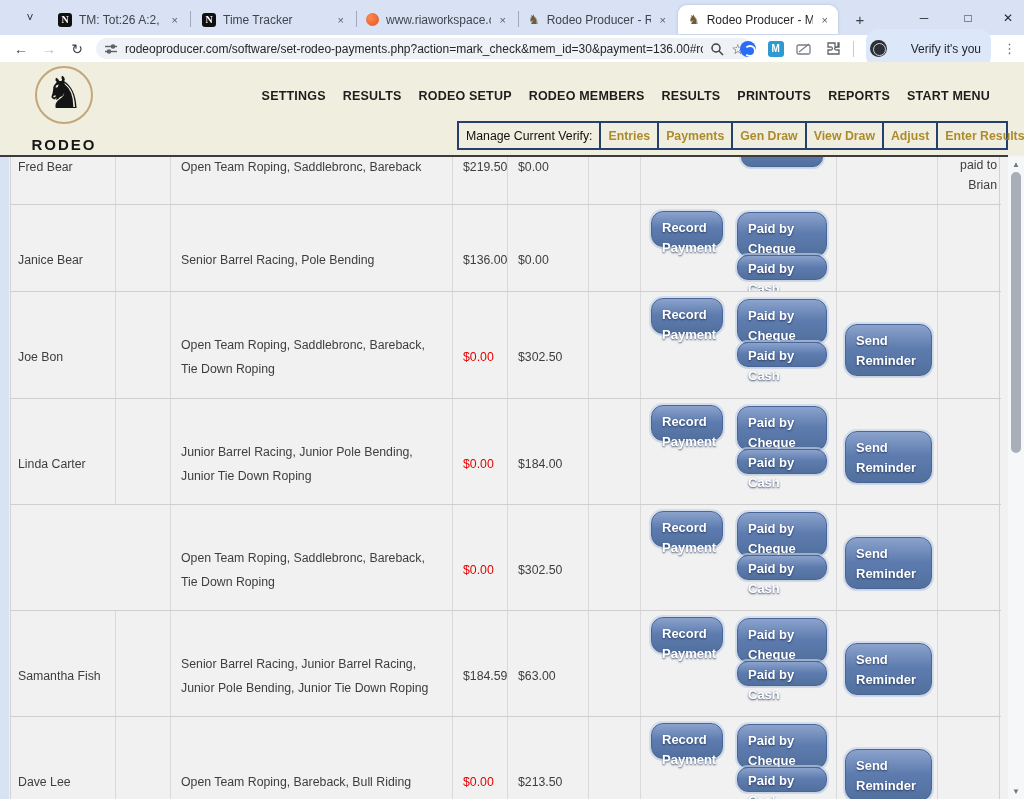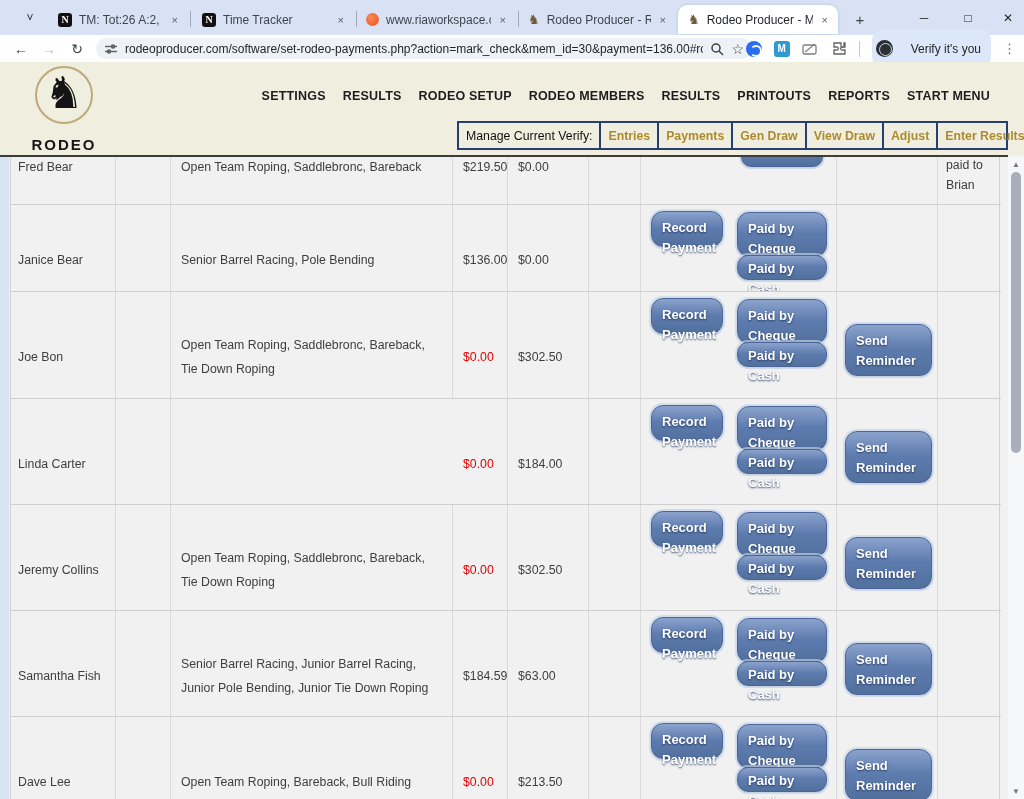--- a/index.html
+++ b/index.html
@@ -34,21 +34,21 @@
     display:flex; align-items:center; padding:0 8px; gap:7px; }
   .omnibox .url { font-size:12px; color:#23262b; white-space:nowrap; overflow:hidden; flex:1; }
   .ic { display:inline-flex; align-items:center; justify-content:center; flex:0 0 auto; }
   .extbar { position:absolute; right:0; top:0; height:27px; display:flex; align-items:center; gap:12px; padding-right:8px; }
   .ext-m { width:16px; height:16px; background:#2f9ad2; border-radius:3px; color:#fff; font-size:10px; font-weight:bold;
     display:flex; align-items:center; justify-content:center; }
   .ext-swirl { width:16px; height:16px; border-radius:50%; background:#2a6df4; position:relative; }
   .ext-swirl::after { content:""; position:absolute; left:4px; top:4px; width:8px; height:8px; border-radius:50%;
     border:2px solid #fff; border-left-color:transparent; }
   .vsep { width:1px; height:16px; background:#c5cbd6; }
-  .profile-chip { height:39px; background:#dde7fa; border-radius:12px; display:flex; align-items:center; gap:18px;
+  .profile-chip { height:39px; background:#dde7fa; border-radius:12px; display:flex; align-items:center; gap:24px;
     padding:0 10px 0 4px; font-size:12px; color:#1f2227; }
   .avatar-globe { width:17px; height:17px; border-radius:50%; background:#2b2f36; position:relative; overflow:hidden; }
   .avatar-globe::after { content:""; position:absolute; left:3px; top:3px; width:11px; height:11px; border-radius:50%;
     border:1px solid #cfd5dd; }
   .kebab { color:#5f6368; font-size:13px; letter-spacing:0; }
 
   
   .appheader { position:absolute; left:0; top:62px; width:1024px; height:93px; background:#f0efdf; }
   .logo { position:absolute; left:20px; top:4px; width:88px; text-align:center; }
   .logo .circ { width:58px; height:58px; margin:0 auto; border:2px solid #c2a878; border-radius:50%;
@@ -90,21 +90,21 @@
     line-height:1.5; padding:6px 10px; text-shadow:0 1px 2px rgba(25,45,85,.85);
     box-shadow:0 0 0 2px rgba(195,210,232,.65), 0 1px 2px rgba(0,0,0,.2); }
   .b-record { left:640px; top:6px;  width:72px; height:36px; }
   .b-cheque { left:726px; top:7px;  width:90px; height:45px; }
   .b-cash   { left:726px; top:50px; width:90px; height:25px; padding:3px 10px; border-radius:11px; }
   .b-remind { left:834px; top:32px; width:87px; height:52px; }
   .b-sliver { left:730px; top:-16px; width:82px; height:26px; border-radius:10px; }
 
   .row.first .cell { align-items:flex-start; padding-top:2px; }
   .row.first .c-name, .row.first .c-events, .row.first .c-paid, .row.first .c-owing { margin-top:0; }
-  .row.first .cell > span { margin-top:-3px; display:block; }
+  .row.first .cell > span { margin-top:-3px; display:block;text-align:right; }
 
   
   .sbar { position:absolute; left:1008px; top:0; width:16px; height:642px; background:#f6f7f9; }
   .sbar .arrow { position:absolute; left:0; width:16px; height:13px; color:#72767d; font-size:8px;
     display:flex; align-items:center; justify-content:center; }
   .sbar .thumb { position:absolute; left:3px; top:15px; width:10px; height:281px; border-radius:5px; background:#a9afb8; }
 </style>
 </head>
 <body>
 
@@ -311,41 +311,41 @@
   <div class="btn b-record">Record Payment</div>
           <div class="btn b-cheque">Paid by Cheque</div>
           <div class="btn b-cash">Paid by Cash</div>
           <div class="btn b-remind">Send Reminder</div>
         </div>
         <div class="row" style="top: 242px; height: 106px;">
     <div class="cell c-name">
             <span>Linda Carter</span>
           </div>
     <div class="cell c-gap1"></div>
+    <div class="cell c-events">
+            <span>Junior Barrel Racing, Junior Pole Bending, Junior Tie Down Roping</span>
+          </div>
     <div class="cell c-paid">
             <span class="red">$0.00</span>
           </div>
     <div class="cell c-owing">
             <span>$184.00</span>
           </div>
     <div class="cell c-gap2"></div>
     <div class="cell c-btns"></div>
     <div class="cell c-rem"></div>
     <div class="cell c-note">
             <span></span>
           </div>
   <div class="btn b-record">Record Payment</div>
           <div class="btn b-cheque">Paid by Cheque</div>
           <div class="btn b-cash">Paid by Cash</div>
           <div class="btn b-remind">Send Reminder</div>
         </div>
         <div class="row" style="top: 348px; height: 106px;">
-    <div class="cell c-name">
-            <span>Jeremy Collins</span>
-          </div>
     <div class="cell c-gap1"></div>
     <div class="cell c-events">
             <span>Open Team Roping, Saddlebronc, Bareback, Tie Down Roping</span>
           </div>
     <div class="cell c-paid">
             <span class="red">$0.00</span>
           </div>
     <div class="cell c-owing">
             <span>$302.50</span>
           </div>

